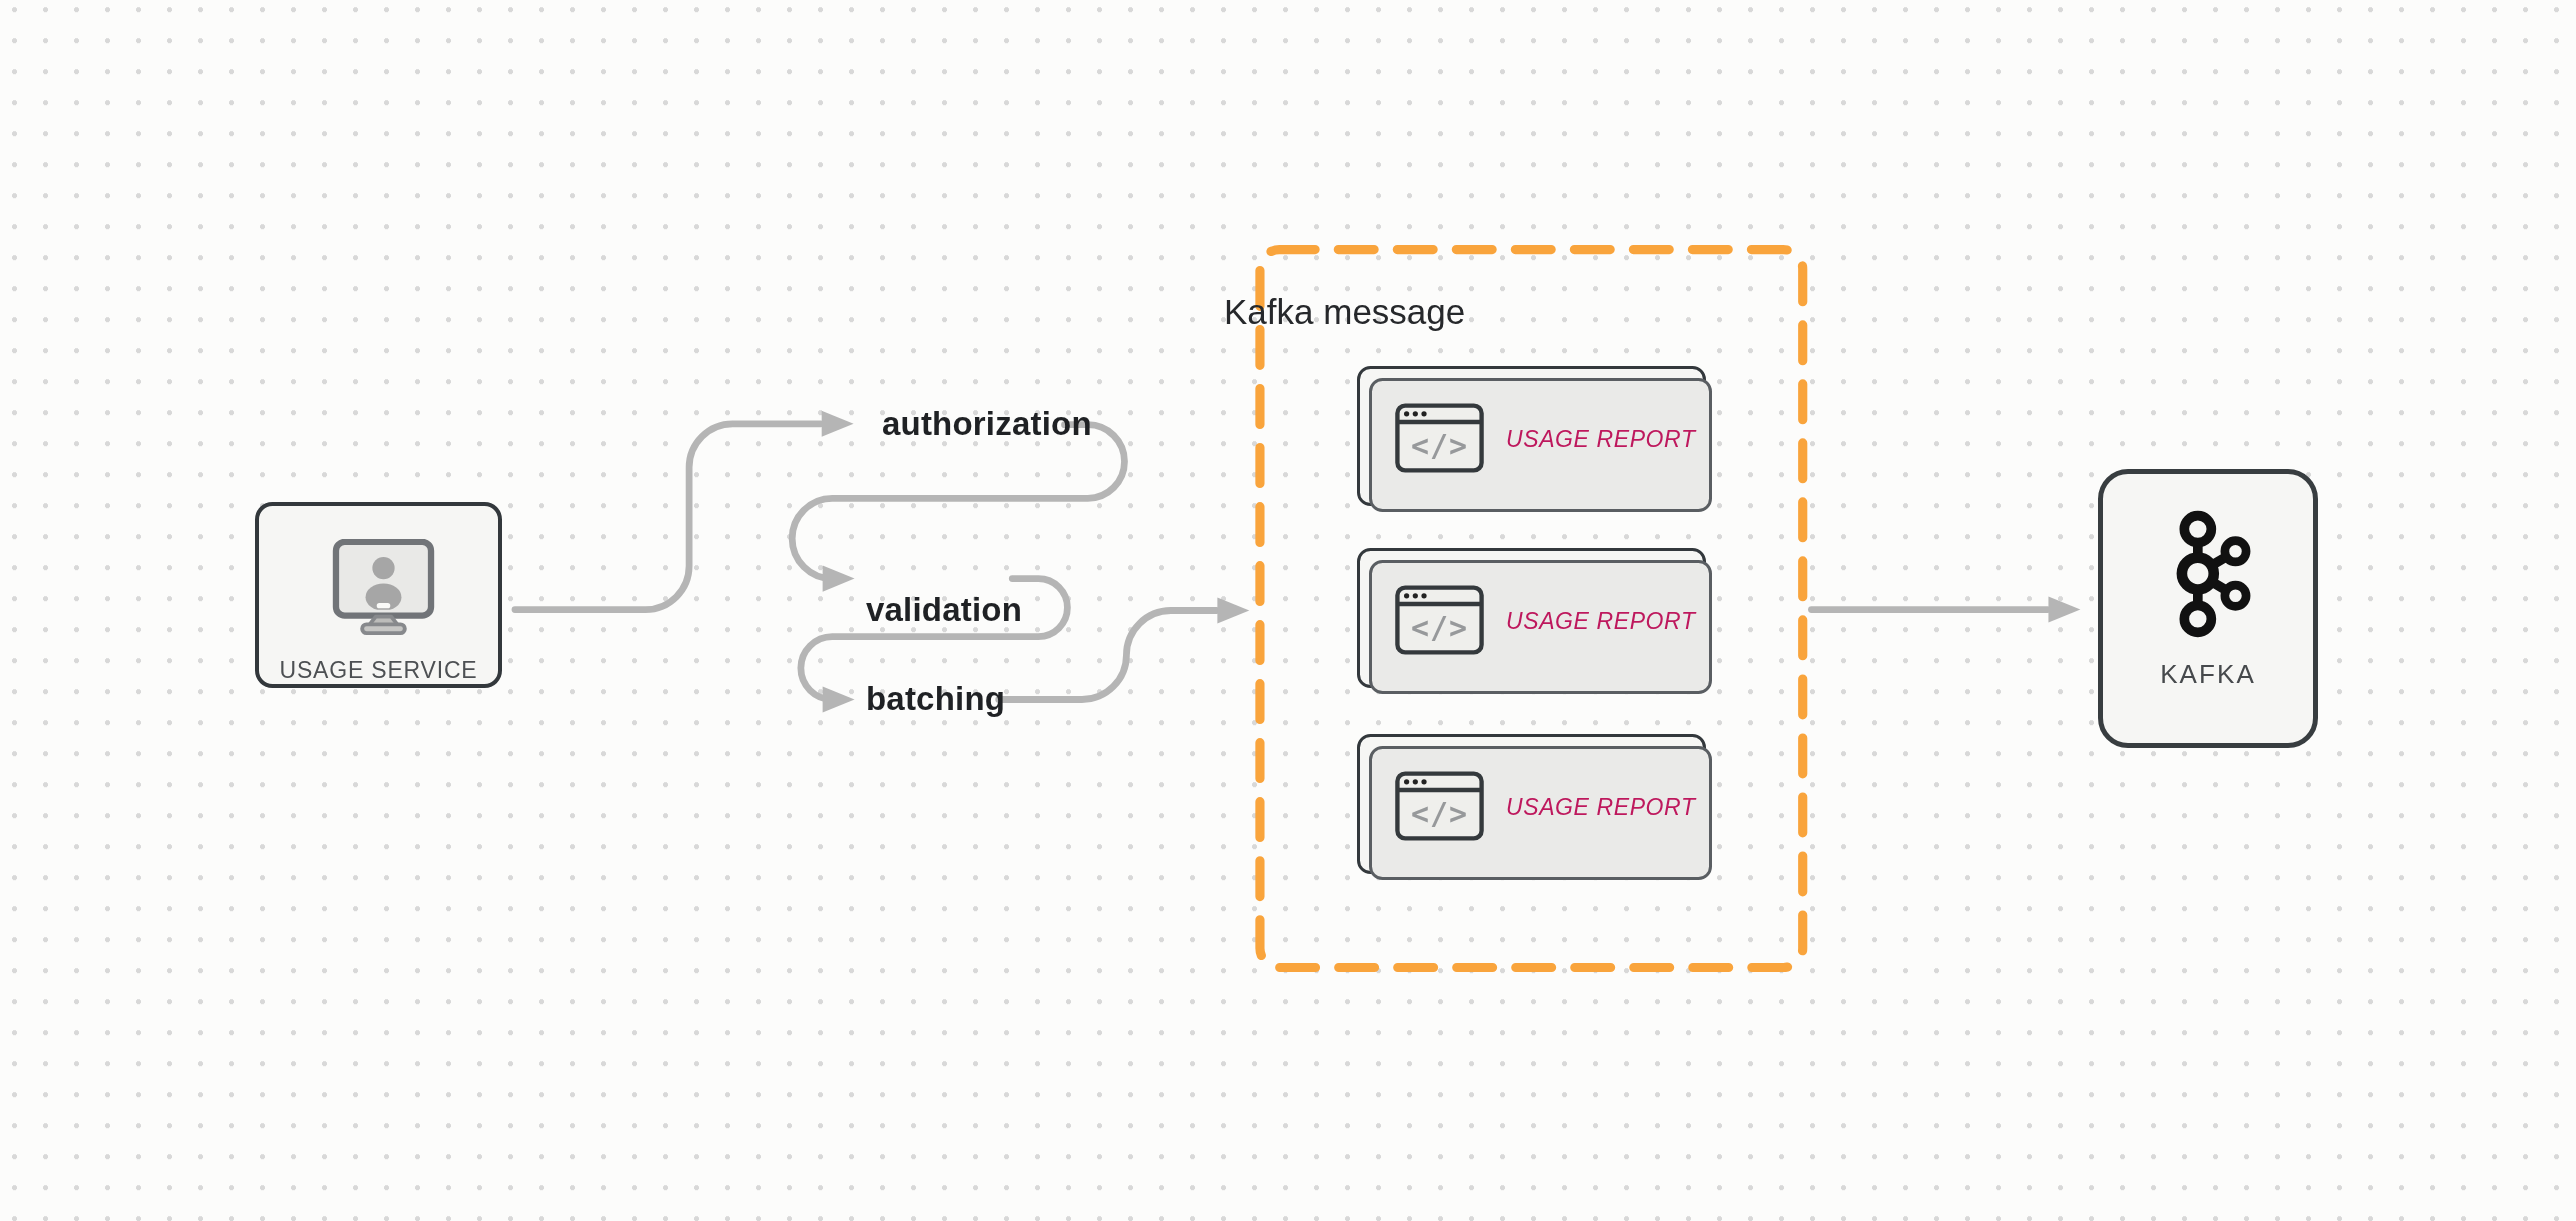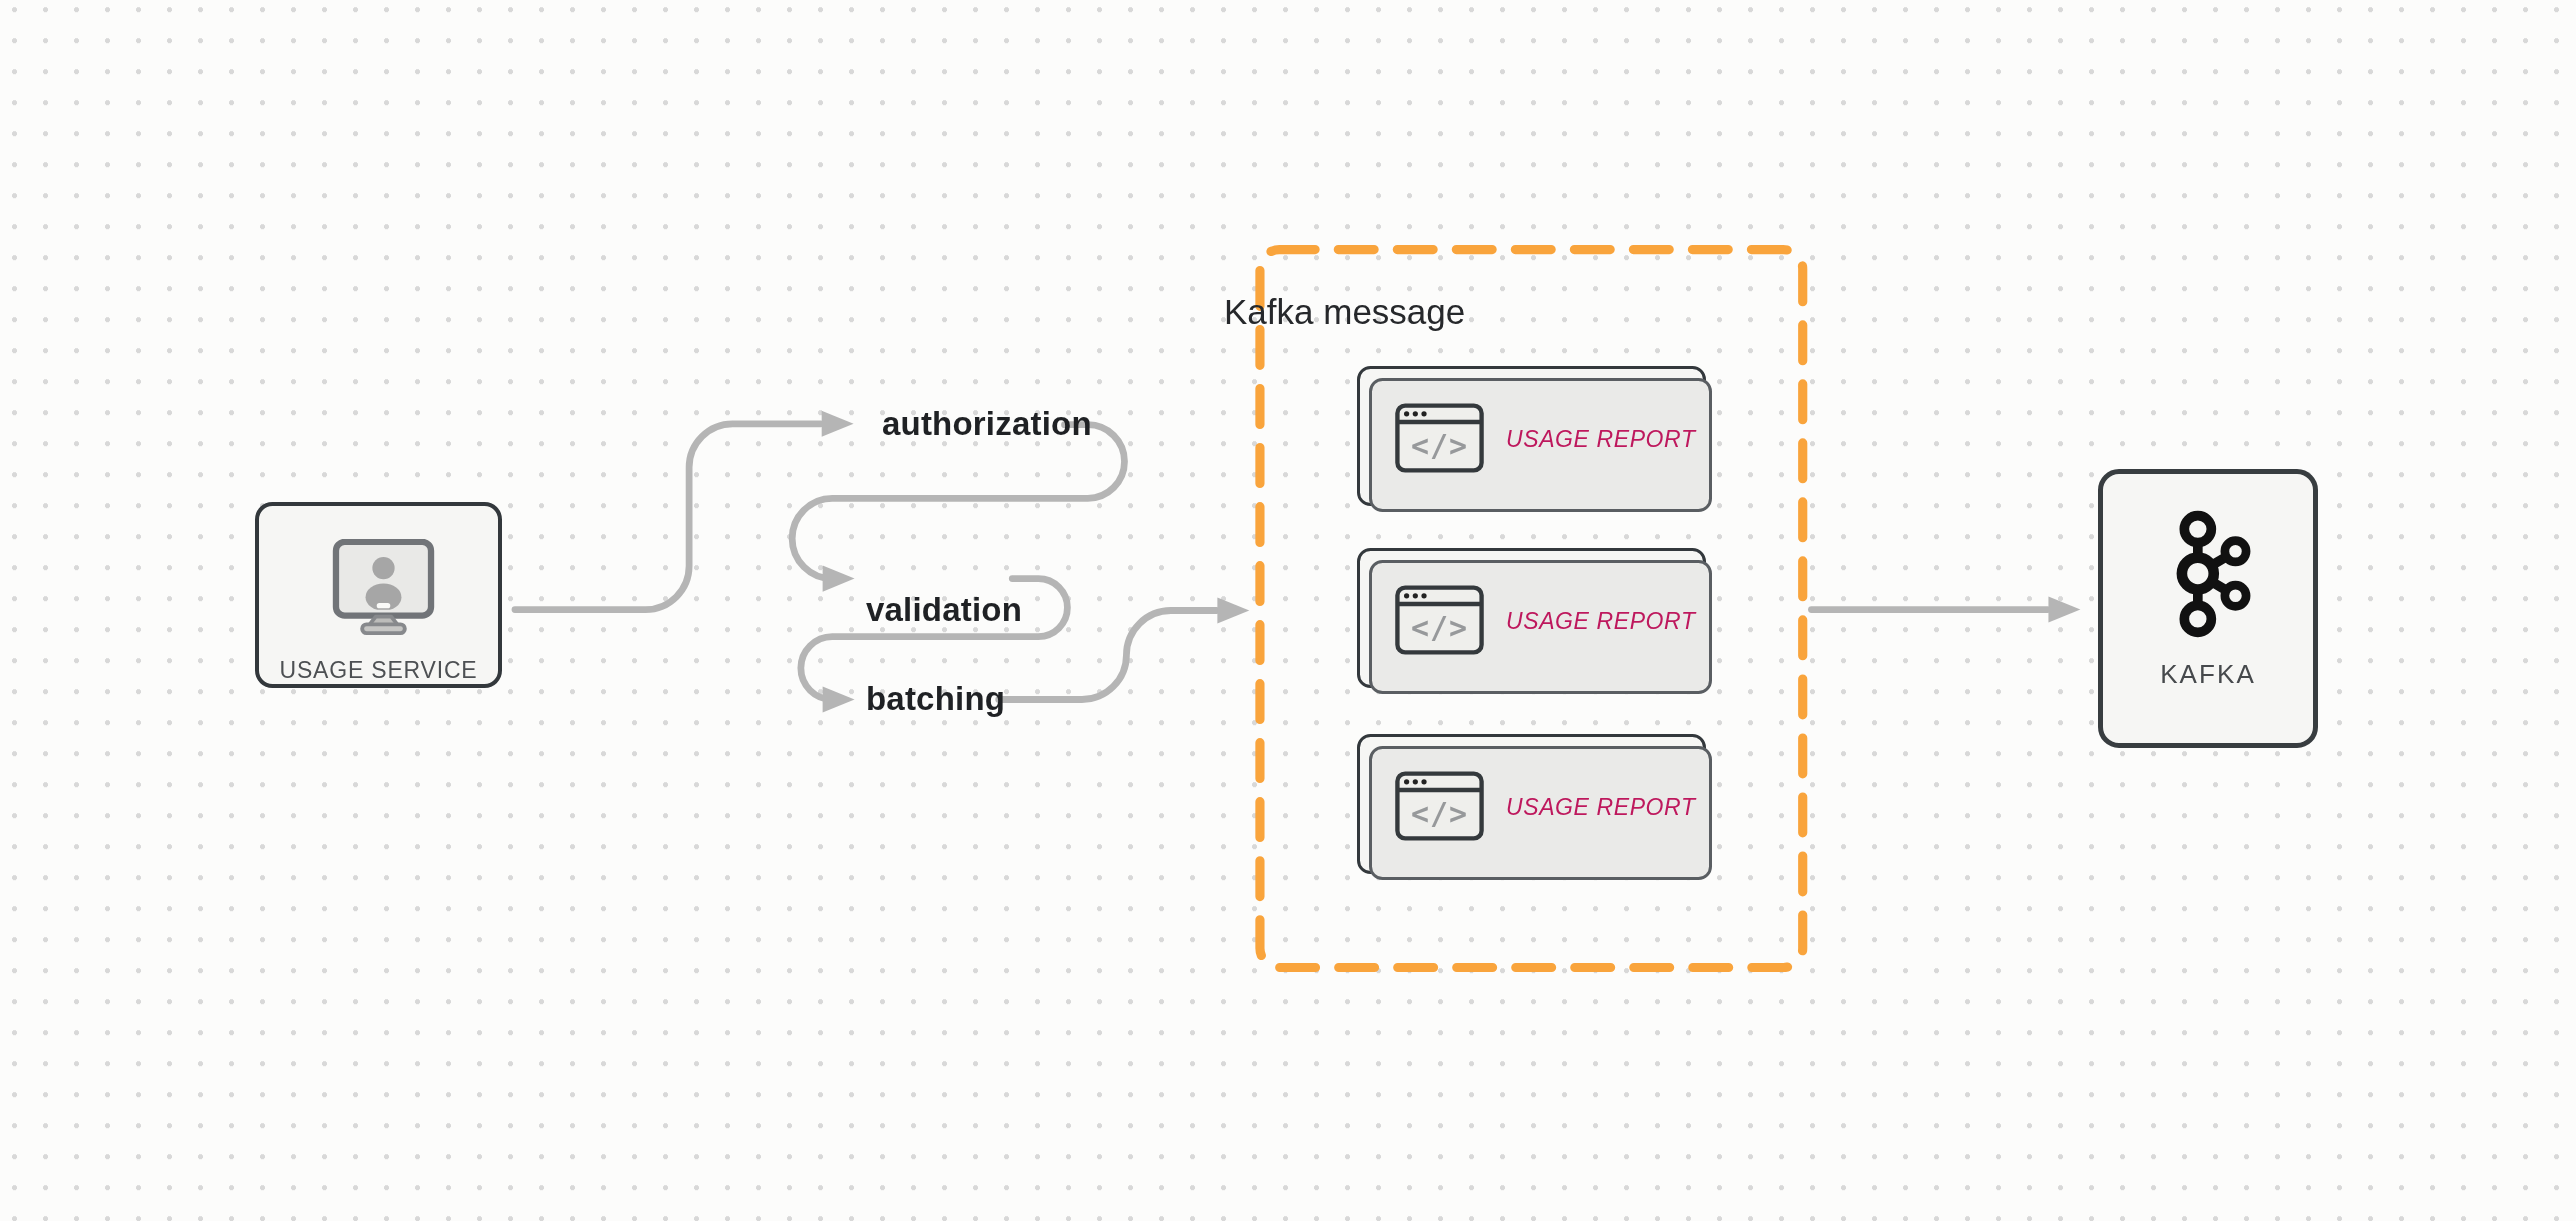--- a/index.html
+++ b/index.html
@@ -31,21 +31,21 @@
   .service-node {
     left: 255px; top: 502px;
     width: 247px; height: 186px;
     border: 4.8px solid #33383c;
     border-radius: 17.4px;
   }
   .kafka-node {
     left: 2098px; top: 469px;
     width: 220px; height: 279px;
     border: 5.8px solid #383d40;
-    border-radius: 21px;
+    border-radius: 30px;
   }
   .node-icon { position: absolute; }
   .monitor-icon { left: 72px; top: 33px; }
   .kafka-logo { left: 53px; top: 30px; }
   .node-caption {
     position: absolute;
     left: 0; right: 0;
     text-align: center;
     color: #4a4d50;
     font-weight: 500;

